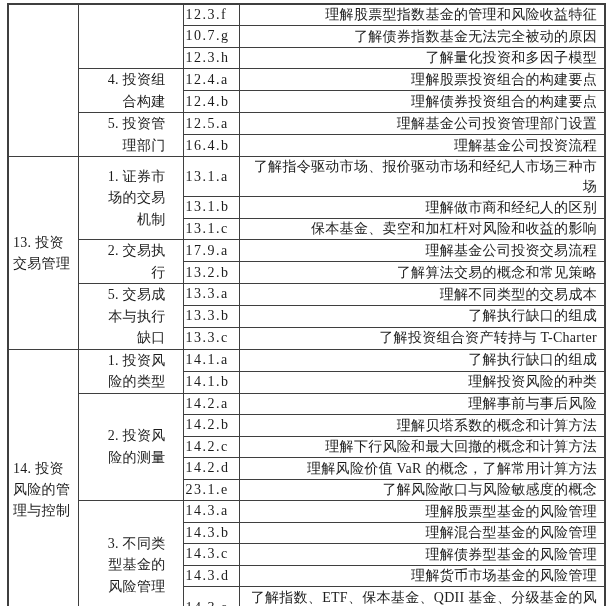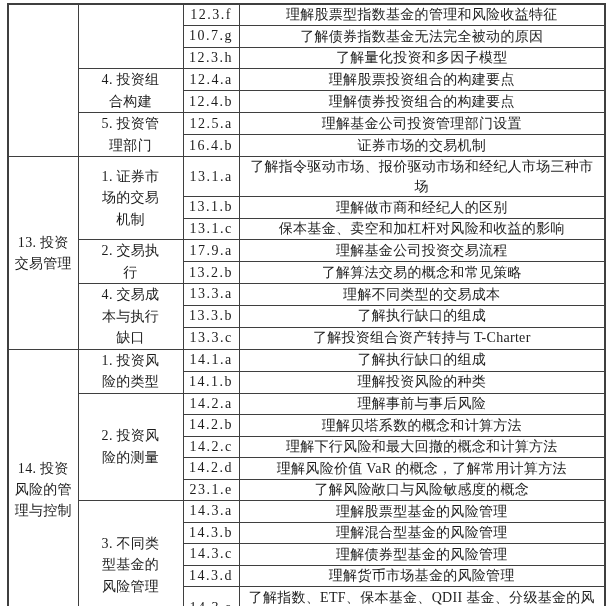--- a/index.html
+++ b/index.html
@@ -25,39 +25,38 @@
     border: 1px solid #3f3f3f;
     color: #1c1c1c;
     font-size: 14px;
     vertical-align: middle;
     overflow: hidden;
     word-break: break-all;
   }
   tr { height: 21.5px; }
   tr.tall { height: 43px; }
   td.ch {
-    text-align: center;
     padding: 0 4px;
     line-height: 21px;
     letter-spacing: 0.3px;
   }
   td.sec {
-    text-align: center;
+    text-align: right;
     padding: 0 17px;
     line-height: 21.5px;
     letter-spacing: 0.3px;
   }
   td.code {
-    text-align: center;
+    text-align: left;
     padding: 0 2px;
     letter-spacing: 1.5px;
     line-height: 20px;
   }
   td.desc {
-    text-align: center;
+    text-align: right;
     padding: 0 7px;
     letter-spacing: 0.3px;
     line-height: 19.5px;
   }
 </style>
 </head>
 <body>
 
 <div class="sheet">
   <table class="syllabus">
@@ -91,21 +90,21 @@
         <td class="code">12.4.b</td>
         <td class="desc">理解债券投资组合的构建要点</td>
       </tr>
       <tr>
         <td class="sec" rowspan="2">5. 投资管理部门</td>
         <td class="code">12.5.a</td>
         <td class="desc">理解基金公司投资管理部门设置</td>
       </tr>
       <tr>
         <td class="code">16.4.b</td>
-        <td class="desc">证券市场的交易机制</td>
+        <td class="desc">理解基金公司投资流程</td>
       </tr>
       <tr>
         <td class="ch" rowspan="8">13. 投资交易管理</td>
         <td class="sec" rowspan="3">1. 证券市场的交易机制</td>
         <td class="code">13.1.a</td>
         <td class="desc">了解指令驱动市场、报价驱动市场和经纪人市场三种市场</td>
       </tr>
       <tr>
         <td class="code">13.1.b</td>
         <td class="desc">理解做市商和经纪人的区别</td>
@@ -117,21 +116,21 @@
       <tr>
         <td class="sec" rowspan="2">2. 交易执行</td>
         <td class="code">17.9.a</td>
         <td class="desc">理解基金公司投资交易流程</td>
       </tr>
       <tr>
         <td class="code">13.2.b</td>
         <td class="desc">了解算法交易的概念和常见策略</td>
       </tr>
       <tr>
-        <td class="sec" rowspan="3">4. 交易成本与执行缺口</td>
+        <td class="sec" rowspan="3">5. 交易成本与执行缺口</td>
         <td class="code">13.3.a</td>
         <td class="desc">理解不同类型的交易成本</td>
       </tr>
       <tr>
         <td class="code">13.3.b</td>
         <td class="desc">了解执行缺口的组成</td>
       </tr>
       <tr>
         <td class="code">13.3.c</td>
         <td class="desc">了解投资组合资产转持与 T-Charter</td>

